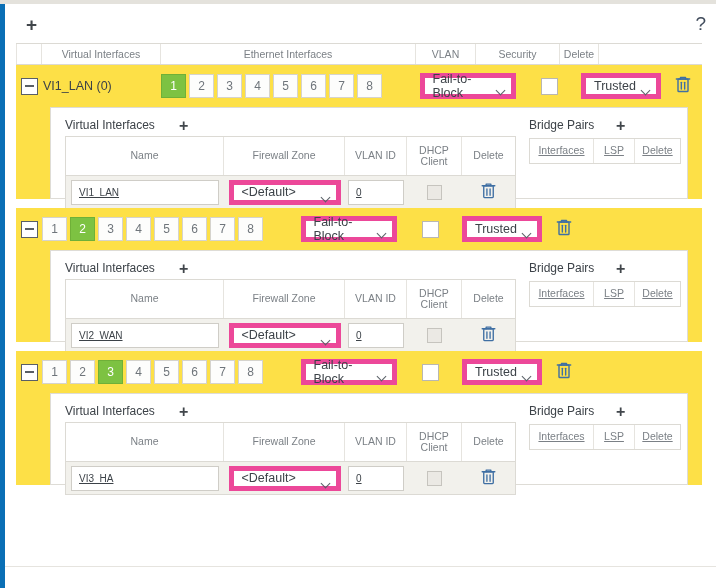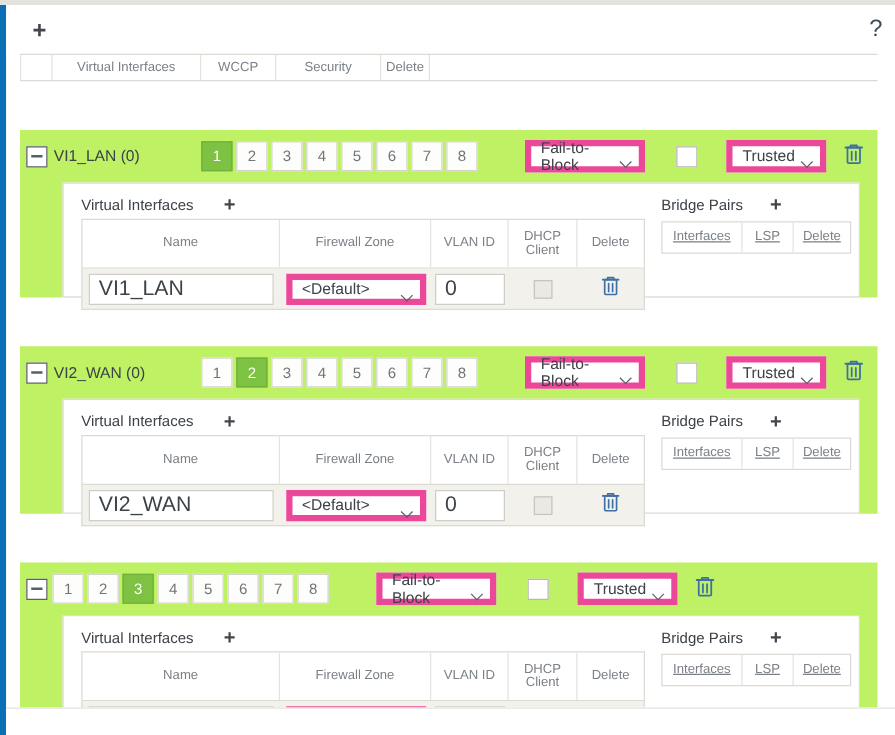--- a/index.html
+++ b/index.html
@@ -67,21 +67,21 @@
   .ghead div:first-child { border-left: 1px solid #e6e4df; }
   .c-exp   { width: 26px; }
   .c-vi    { width: 119px; }
   .c-eth   { width: 255px; }
   .c-byp   { width: 103px; }
   .c-wccp  { width: 60px; }
   .c-sec   { width: 84px; text-align: right; }
   .c-del   { width: 39px; }
 
   
-  .section { position: relative; width: 686px; background: #bef264; margin-bottom: 5px; margin-top: 39px; }
+  .section { position: relative; width: 686px; background: #fde047; margin-bottom: 5px; }
   .section .srow { display: flex; height: 42px; align-items: center; }
   .cell { display: flex; align-items: center; height: 42px; }
   .cell.ctr { justify-content: center; }
 
   .expander {
     width: 17px; height: 17px;
     border: 1.5px solid #595f66;
     background: #fff;
     display: flex; align-items: center; justify-content: center;
     cursor: pointer;
@@ -161,22 +161,22 @@
   .irow {
     display: flex; background: #f2f1ec;
     border-left: 1px solid #dcdad4;
     border-right: 1px solid #dcdad4;
     border-bottom: 1px solid #dcdad4;
     height: 33px; align-items: center;
   }
   .irow > div { display: flex; align-items: center; justify-content: center; height: 33px; }
   .txt {
     height: 25px; border: 1px solid #cfcdc7; background: #ffffff;
-    font-size: 17px; color: #3c4248;
-    display: flex; align-items: center; padding-left: 7px;
+    font-size: 10px; color: #3c4248;
+    display: flex; align-items: center; padding-left: 7px; text-decoration: underline;
   }
   .cbx-sm {
     width: 15px; height: 15px;
     border: 1px solid #c6c4be; background: #ebe9e4;
     cursor: pointer;
   }
   
   .iv-name { width: 158px; }
   .iv-zone { width: 121px; text-align: center; }
   .iv-vlan { width: 62px; }
@@ -207,21 +207,22 @@
     <div class="toolbar">
       <span class="add-top">+</span>
       <span class="help-top">?</span>
     </div>
 
     <div class="grid">
 
       <div class="ghead">
         <div class="c-exp"></div>
         <div class="c-vi">Virtual Interfaces</div>
-        <div class="c-wccp">WCCP</div>
+        <div class="c-eth">Ethernet Interfaces</div>
+        <div class="c-wccp">VLAN</div>
         <div class="c-sec">Security</div>
         <div class="c-del">Delete</div>
       </div>
 
       <div id="sections-host">
           <div class="section">
             <div class="srow">
               <div class="cell ctr" style="width:26px">
                 <span class="expander">
                   <i></i>
@@ -309,23 +310,20 @@
               </div>
             </div>
           </div>
           <div class="section">
             <div class="srow">
               <div class="cell ctr" style="width:26px">
                 <span class="expander">
                   <i></i>
                 </span>
               </div>
-              <div class="cell" style="width:119px">
-                <span class="vi-name">VI2_WAN (0)</span>
-              </div>
               <div class="cell" style="width:255px">
                 <div class="ethbox">
                   <div class="eth">1</div>
                   <div class="eth on">2</div>
                   <div class="eth">3</div>
                   <div class="eth">4</div>
                   <div class="eth">5</div>
                   <div class="eth">6</div>
                   <div class="eth">7</div>
                   <div class="eth">8</div>

